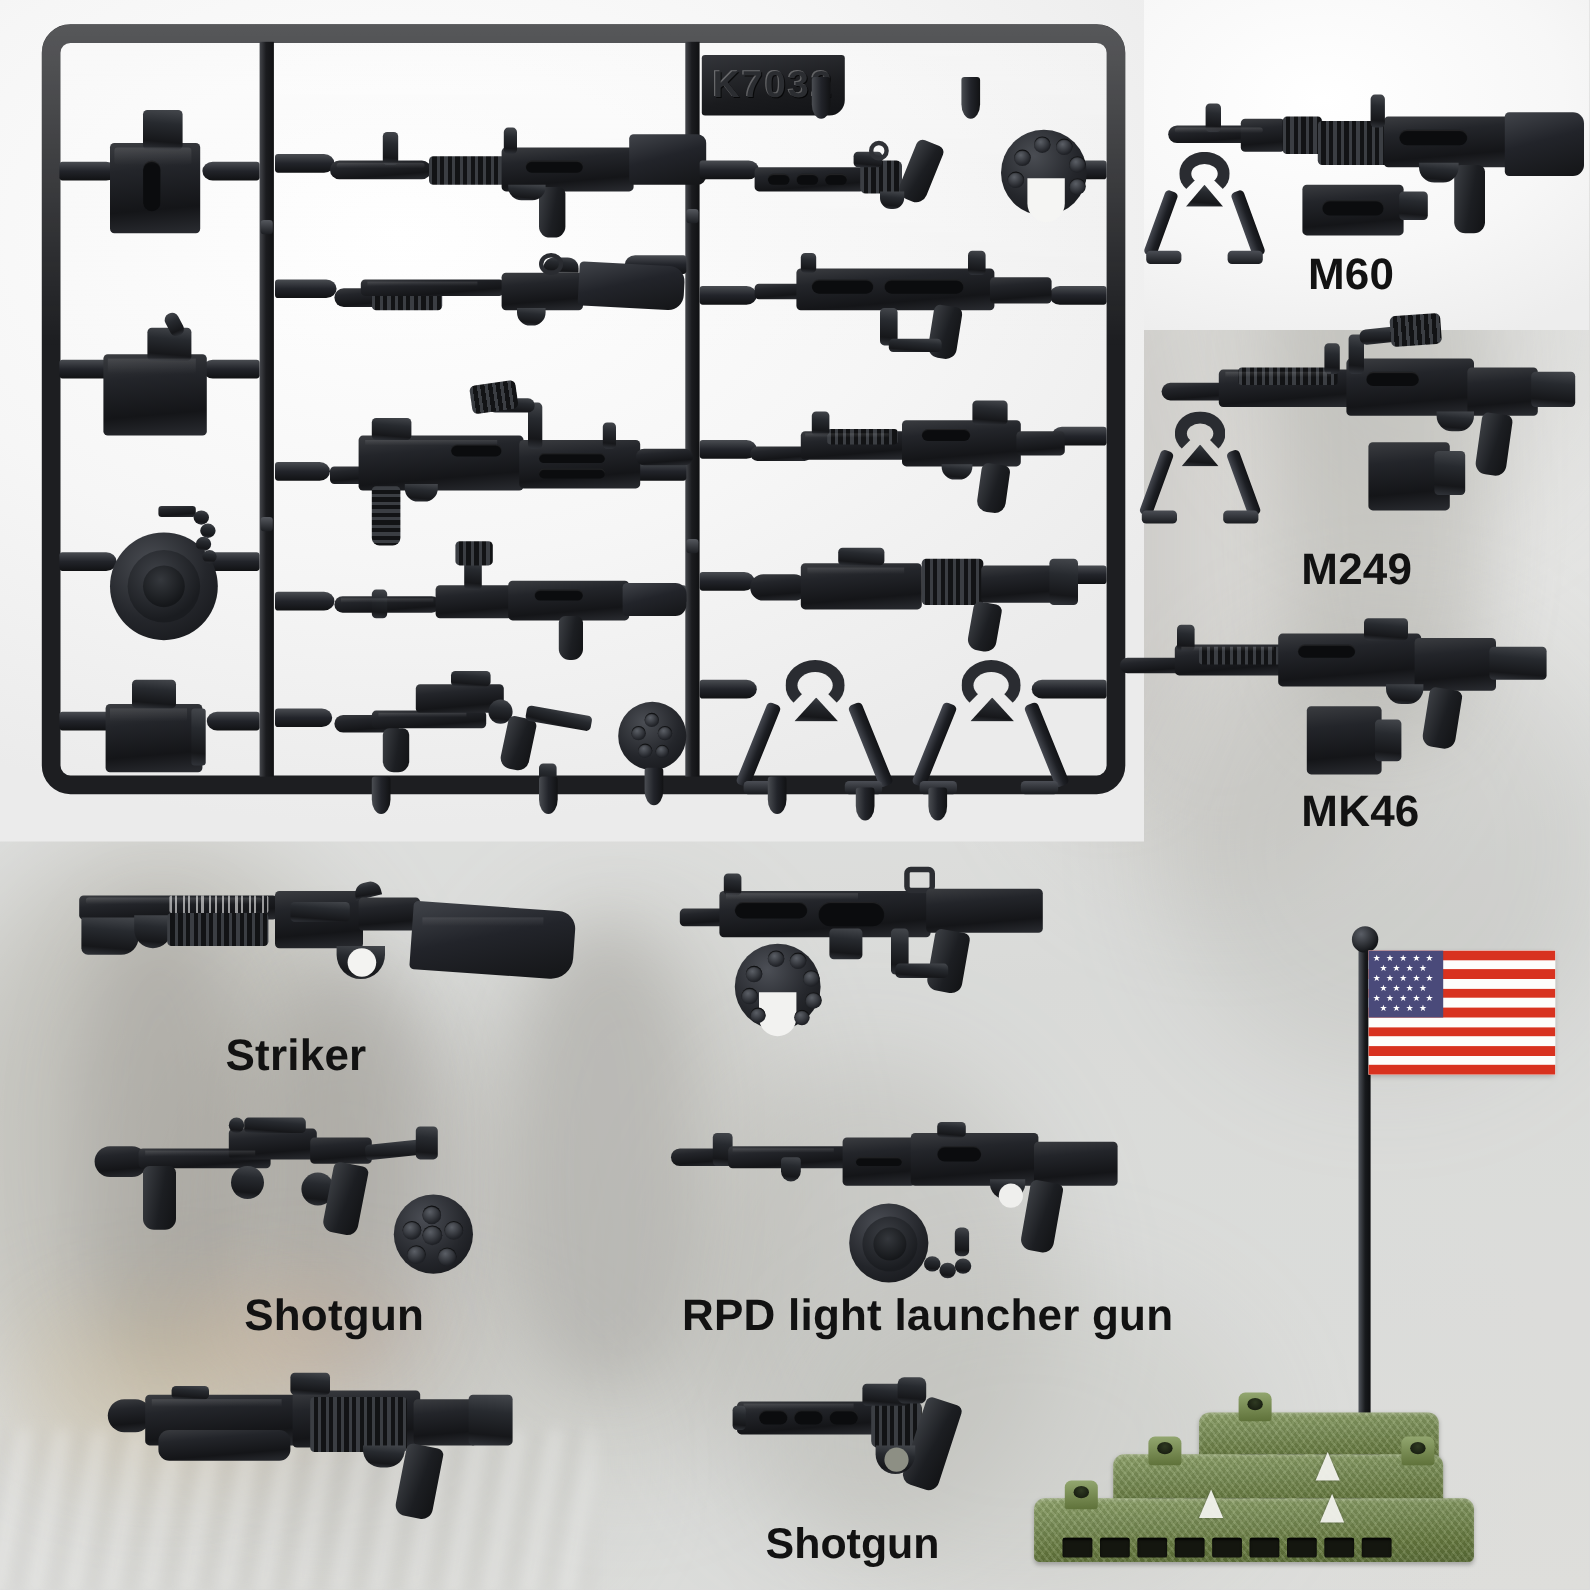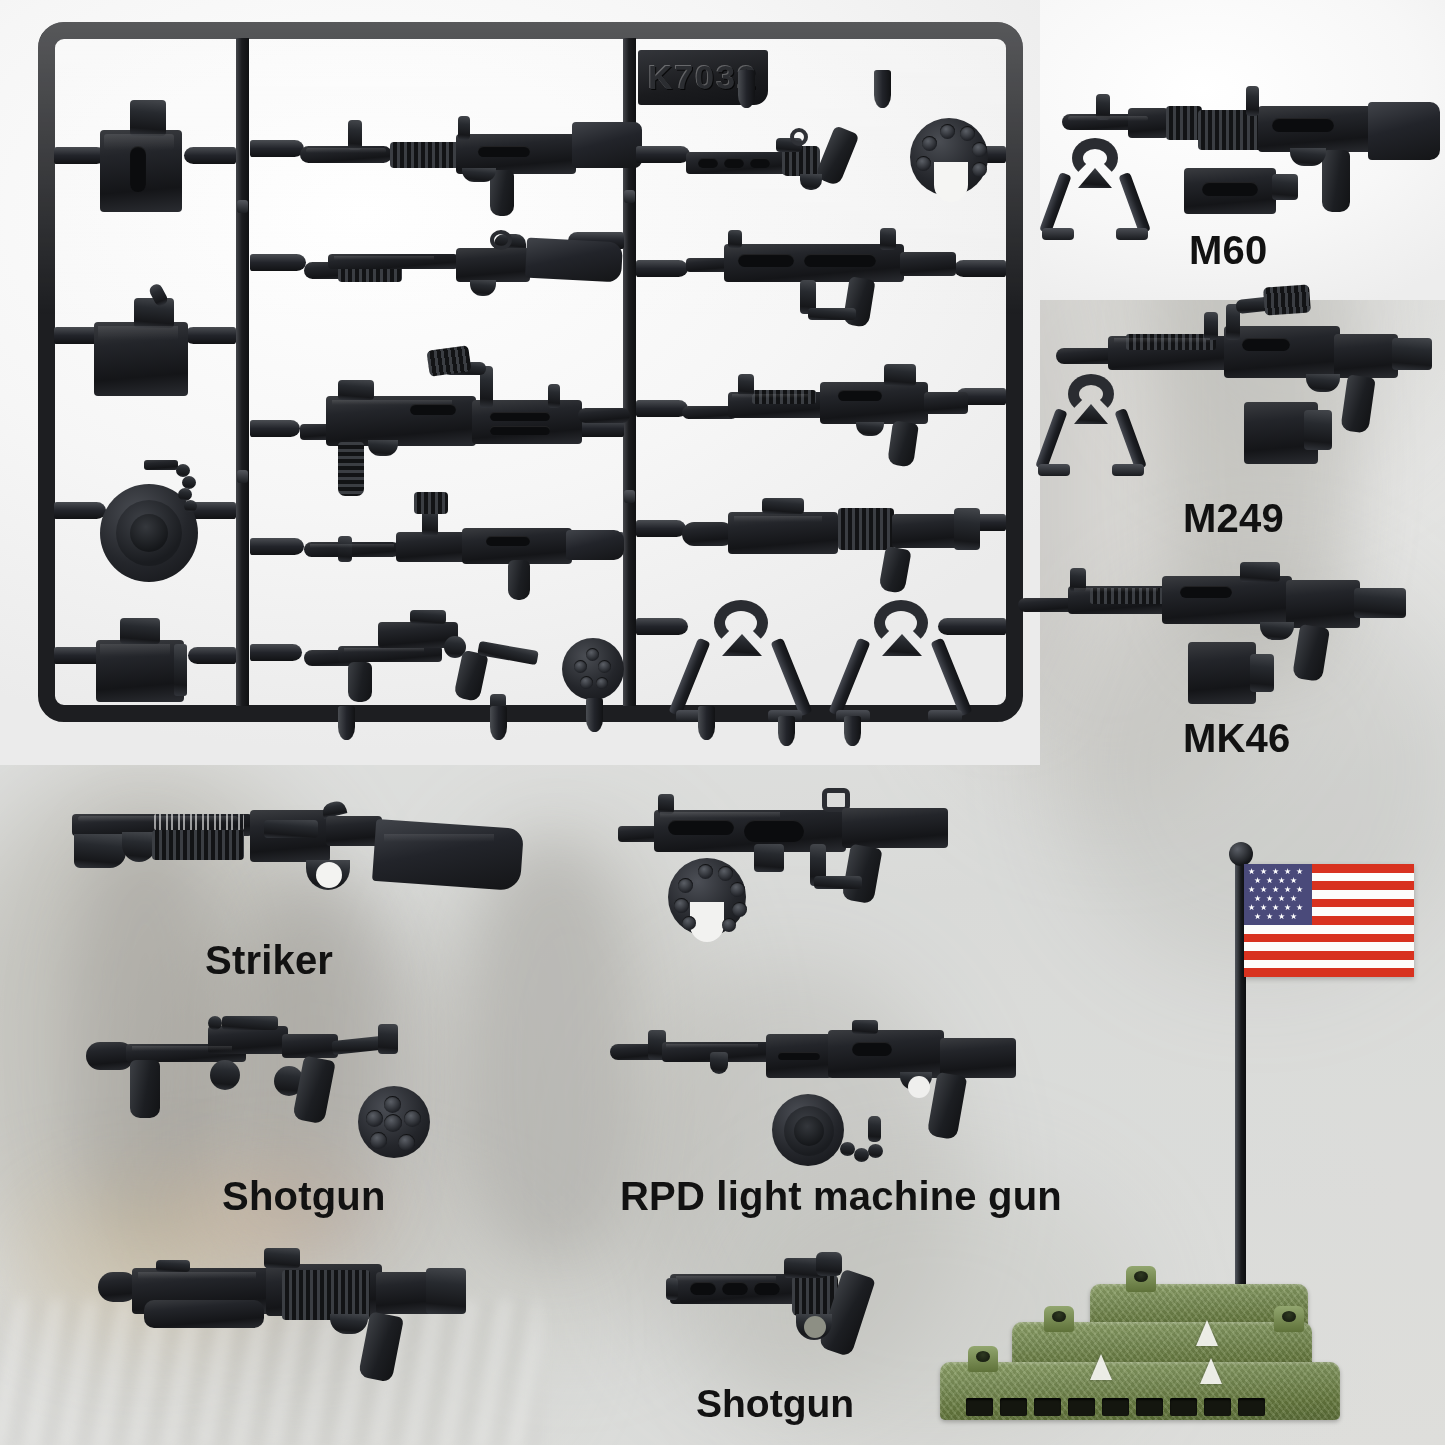--- a/index.html
+++ b/index.html
@@ -617,21 +617,21 @@
       <div class="pt" style="left:188px;top:100px;width:30px;height:30px;border-radius:50%;
             background:radial-gradient(circle at 44% 34%,#34373c,#15171a 74%);"></div>
       <div>
         <div class="pt plastic2" style="left:262px;top:100px;width:13px;height:26px;border-radius:5px;"></div>
         <div class="pt plastic2" style="left:234px;top:126px;width:15px;height:14px;border-radius:50%;"></div>
         <div class="pt plastic2" style="left:248px;top:132px;width:15px;height:14px;border-radius:50%;"></div>
         <div class="pt plastic2" style="left:262px;top:128px;width:15px;height:14px;border-radius:50%;"></div>
       </div>
     </div>
   </div>
-  <div class="lbl big" style="left:620px;top:1174px;">RPD light machine gun</div>
+  <div class="lbl big" style="left:620px;top:1174px;">RPD light launcher gun</div>
 
   <div style="position:absolute;left:96px;top:1246px;width:380px;height:130px;">
     <div class="pt plastic pill" style="left:2px;top:26px;width:40px;height:30px;"></div>
     <div class="pt plastic rb" style="left:36px;top:22px;width:140px;height:46px;"></div>
     <div class="pt plastic rb" style="left:48px;top:54px;width:120px;height:28px;border-radius:10px;"></div>
     <div class="pt plastic2 rb" style="left:60px;top:14px;width:34px;height:12px;"></div>
     <div class="pt plastic rb" style="left:170px;top:18px;width:116px;height:52px;"></div>
     <div class="pt plastic2 rb" style="left:168px;top:2px;width:36px;height:20px;"></div>
     <div class="ribs" style="left:186px;top:24px;width:88px;height:50px;border-radius:4px;"></div>
     <div class="pt plastic rb" style="left:280px;top:26px;width:58px;height:42px;"></div>

